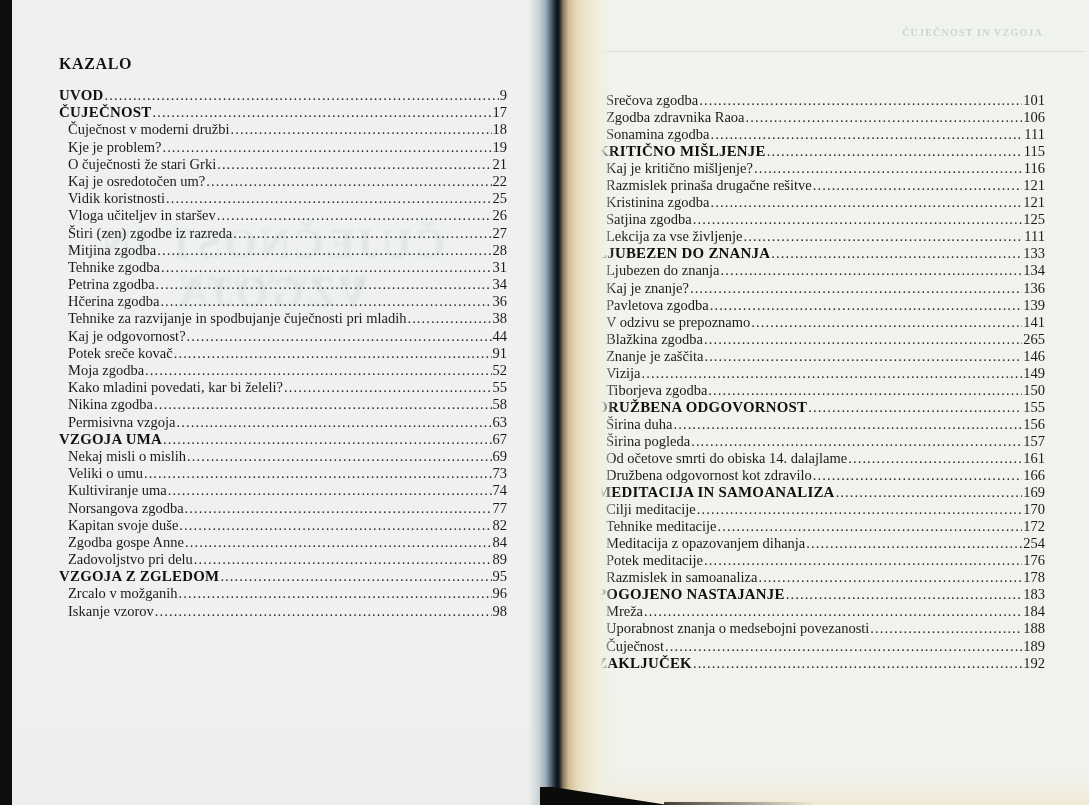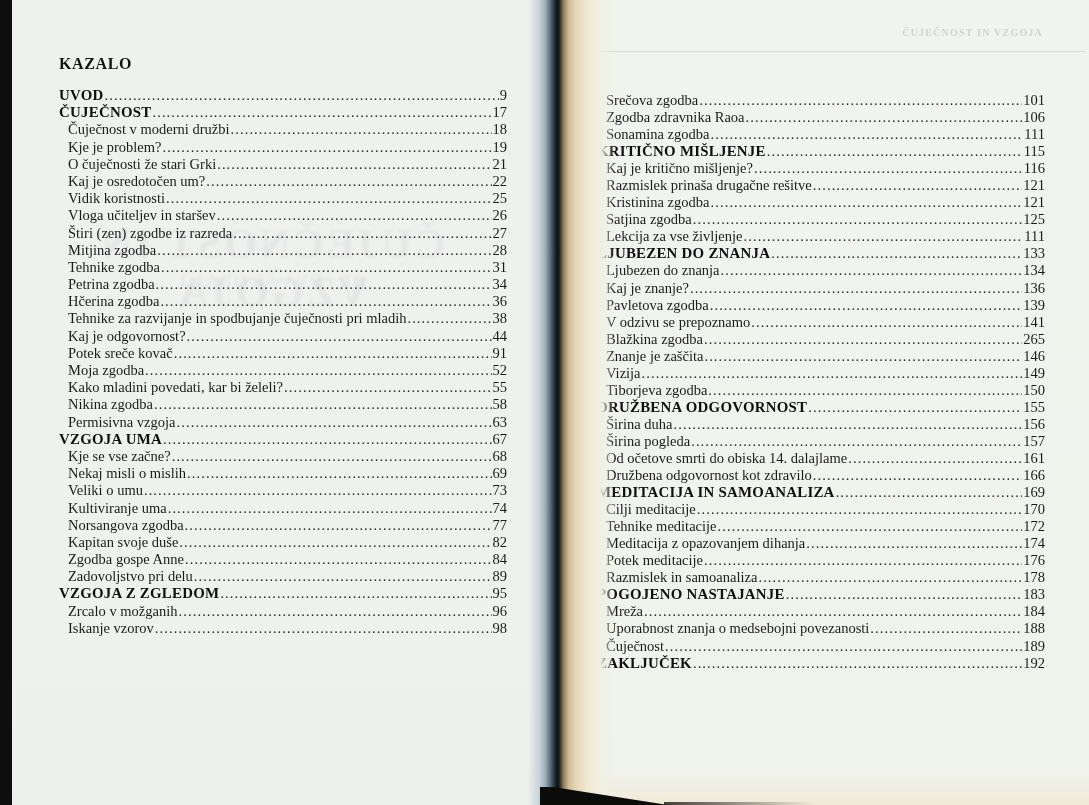--- a/index.html
+++ b/index.html
@@ -202,25 +202,20 @@
           <span class="t">Permisivna vzgoja</span>
           <span class="dots"></span>
           <span class="p">63</span>
         </div>
         <div class="row chapter">
           <span class="t">VZGOJA UMA</span>
           <span class="dots"></span>
           <span class="p">67</span>
         </div>
         <div class="row section">
-          <span class="t">Kje se vse začne?</span>
-          <span class="dots"></span>
-          <span class="p">68</span>
-        </div>
-        <div class="row section">
           <span class="t">Nekaj misli o mislih</span>
           <span class="dots"></span>
           <span class="p">69</span>
         </div>
         <div class="row section">
           <span class="t">Veliki o umu</span>
           <span class="dots"></span>
           <span class="p">73</span>
         </div>
         <div class="row section">
@@ -396,21 +391,21 @@
           <span class="p">170</span>
         </div>
         <div class="row section">
           <span class="t">Tehnike meditacije</span>
           <span class="dots"></span>
           <span class="p">172</span>
         </div>
         <div class="row section">
           <span class="t">Meditacija z opazovanjem dihanja</span>
           <span class="dots"></span>
-          <span class="p">174</span>
+          <span class="p">254</span>
         </div>
         <div class="row section">
           <span class="t">Potek meditacije</span>
           <span class="dots"></span>
           <span class="p">176</span>
         </div>
         <div class="row section">
           <span class="t">Razmislek in samoanaliza</span>
           <span class="dots"></span>
           <span class="p">178</span>

